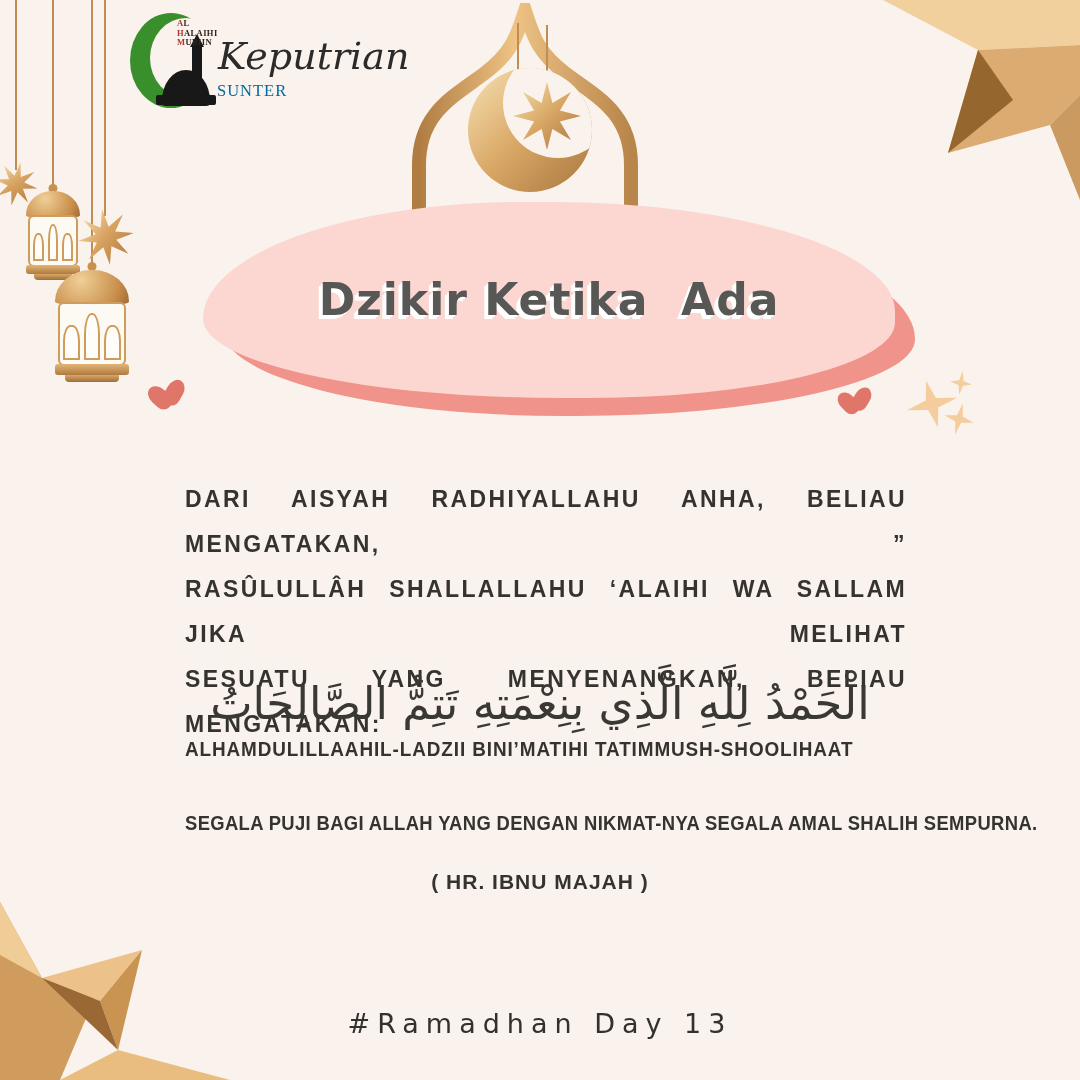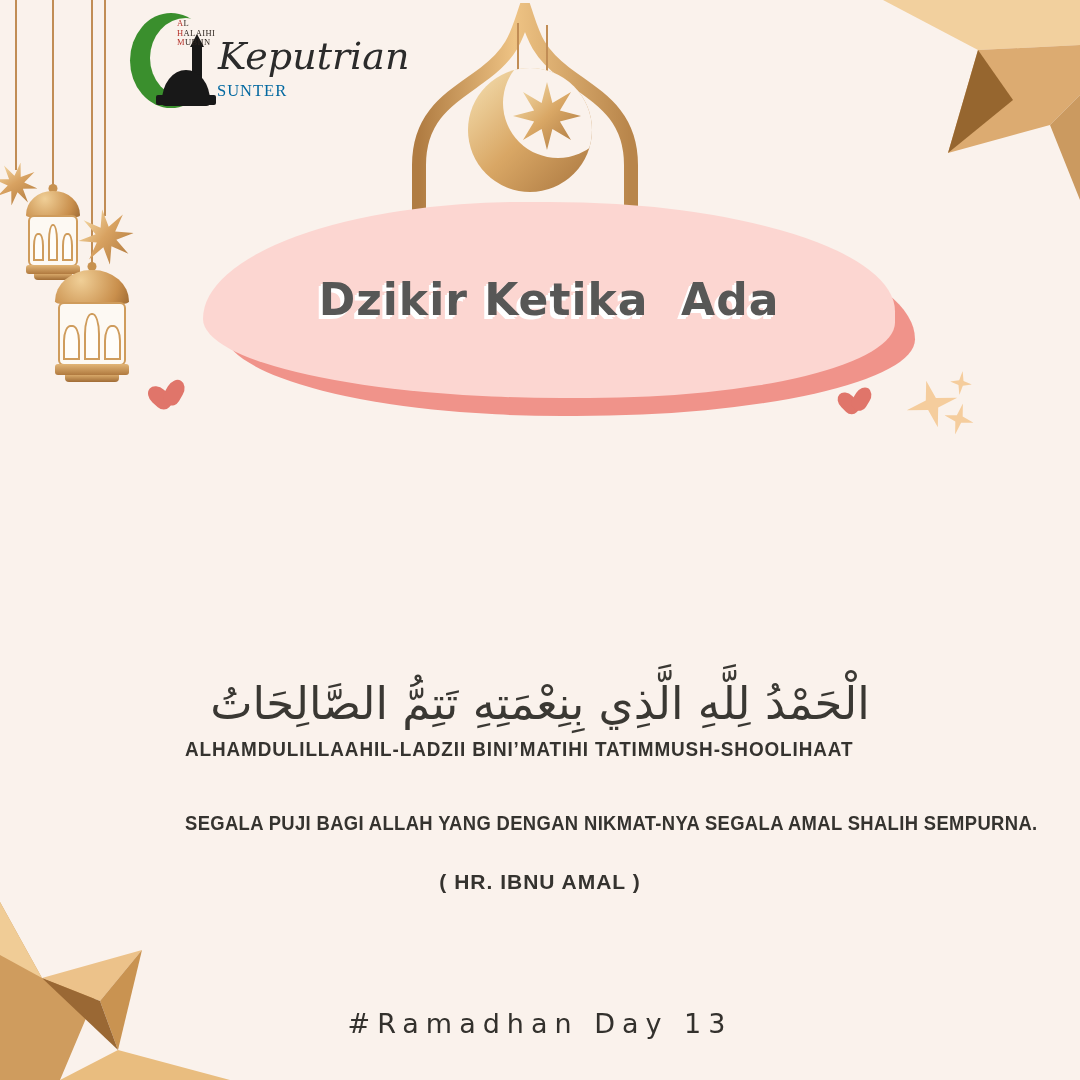--- a/index.html
+++ b/index.html
@@ -10,21 +10,21 @@
   .logo{position:absolute;left:128px;top:10px;width:290px;height:100px}
   .crescent{position:absolute;left:2px;top:3px;width:82px;height:95px;background:#3a8f2d;border-radius:50%}
   .crescent-cut{position:absolute;left:22px;top:8px;width:72px;height:80px;background:#faf2ec;border-radius:50%}
   .mosque-dome{position:absolute;left:34px;top:60px;width:48px;height:36px;background:#181818;
                border-radius:50% 50% 8% 8% / 85% 85% 8% 8%}
   .mosque-base{position:absolute;left:28px;top:85px;width:60px;height:10px;background:#181818;border-radius:2px}
   .minaret{position:absolute;left:64px;top:36px;width:10px;height:52px;background:#181818}
   .minaret::before{content:"";position:absolute;left:-2px;top:-12px;border-left:7px solid transparent;
                    border-right:7px solid transparent;border-bottom:13px solid #181818}
   .monogram{position:absolute;left:49px;top:9px;font-family:"Liberation Serif",serif;font-size:8.5px;
-            line-height:9.5px;letter-spacing:.4px;color:#2f2620;font-weight:normal}
+            line-height:9.5px;letter-spacing:.4px;color:#2f2620;font-weight:bold}
   .monogram .init{color:#b5322a}
   .logo-script{position:absolute;left:90px;top:24px;font-family:"DejaVu Serif",serif;font-style:italic;
                font-size:38px;color:#2b2b2b}
   .logo-org{position:absolute;left:89px;top:52px;font-family:"Liberation Serif",serif;font-size:16.5px;
             letter-spacing:.6px;color:#211c18}
   .logo-loc{position:absolute;left:89px;top:71px;font-family:"Liberation Serif",serif;font-size:16.5px;
             letter-spacing:1px;color:#0369a1}
 
   
   .string{position:absolute;top:0;width:2px;background:#c18d55}
@@ -198,21 +198,26 @@
       <div class="title-line">Dzikir Ketika  Ada</div>
     </div>
   </div>
 
   <div class="heart heart-left"></div>
   <div class="heart heart-right"></div>
   <div class="sparkle sparkle-big"></div>
   <div class="sparkle sparkle-s1"></div>
   <div class="sparkle sparkle-s2"></div>
 
+  <div class="narration">
+    <div class="n-line">DARI AISYAH RADHIYALLAHU ANHA, BELIAU MENGATAKAN, ”</div>
+    <div class="n-line">RASÛLULLÂH SHALLALLAHU ‘ALAIHI WA SALLAM JIKA MELIHAT</div>
+    <div class="n-line last">SESUATU YANG MENYENANGKAN, BELIAU MENGATAKAN:</div>
+  </div>
 
   <div class="arabic">الْحَمْدُ لِلَّهِ الَّذِي بِنِعْمَتِهِ تَتِمُّ الصَّالِحَاتُ</div>
   <div class="translit">ALHAMDULILLAAHIL-LADZII BINI’MATIHI TATIMMUSH-SHOOLIHAAT</div>
   <div class="translate">SEGALA PUJI BAGI ALLAH YANG DENGAN NIKMAT-NYA SEGALA AMAL SHALIH SEMPURNA.</div>
-  <div class="source">( HR. IBNU AMAL )</div>
+  <div class="source">( HR. IBNU MAJAH )</div>
 
   <div class="hashtag">#Ramadhan Day 13</div>
 
 </div>
 
 </body></html>

